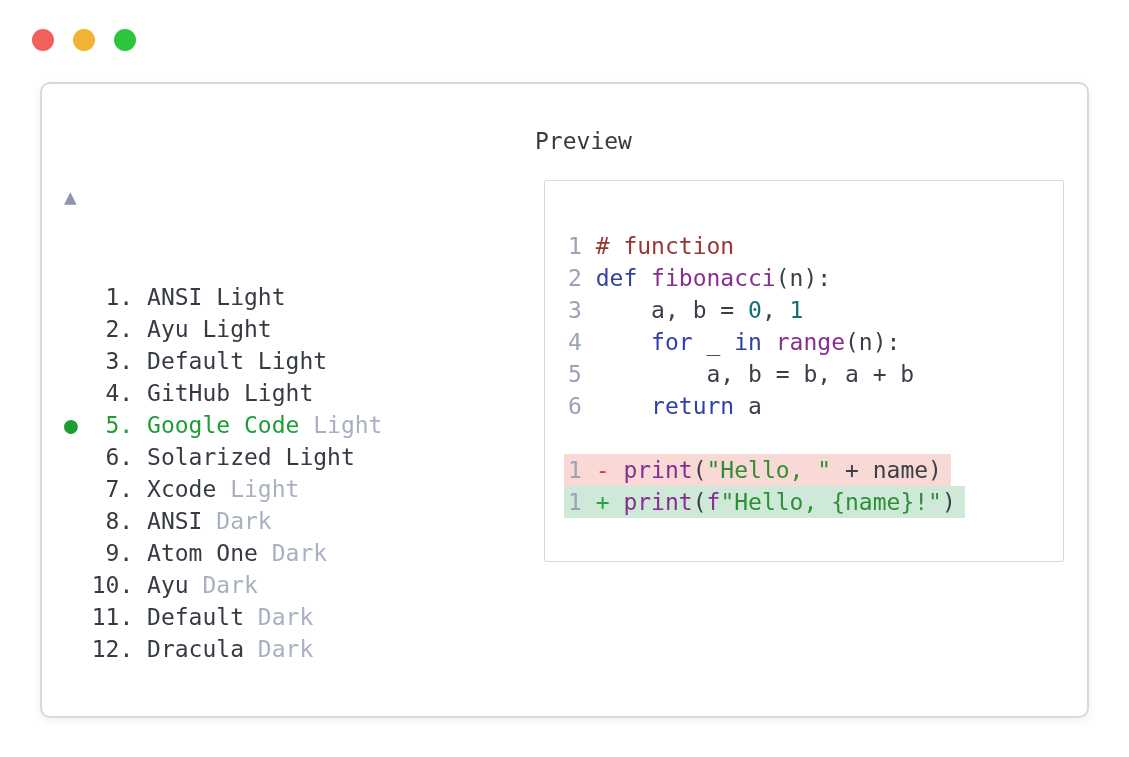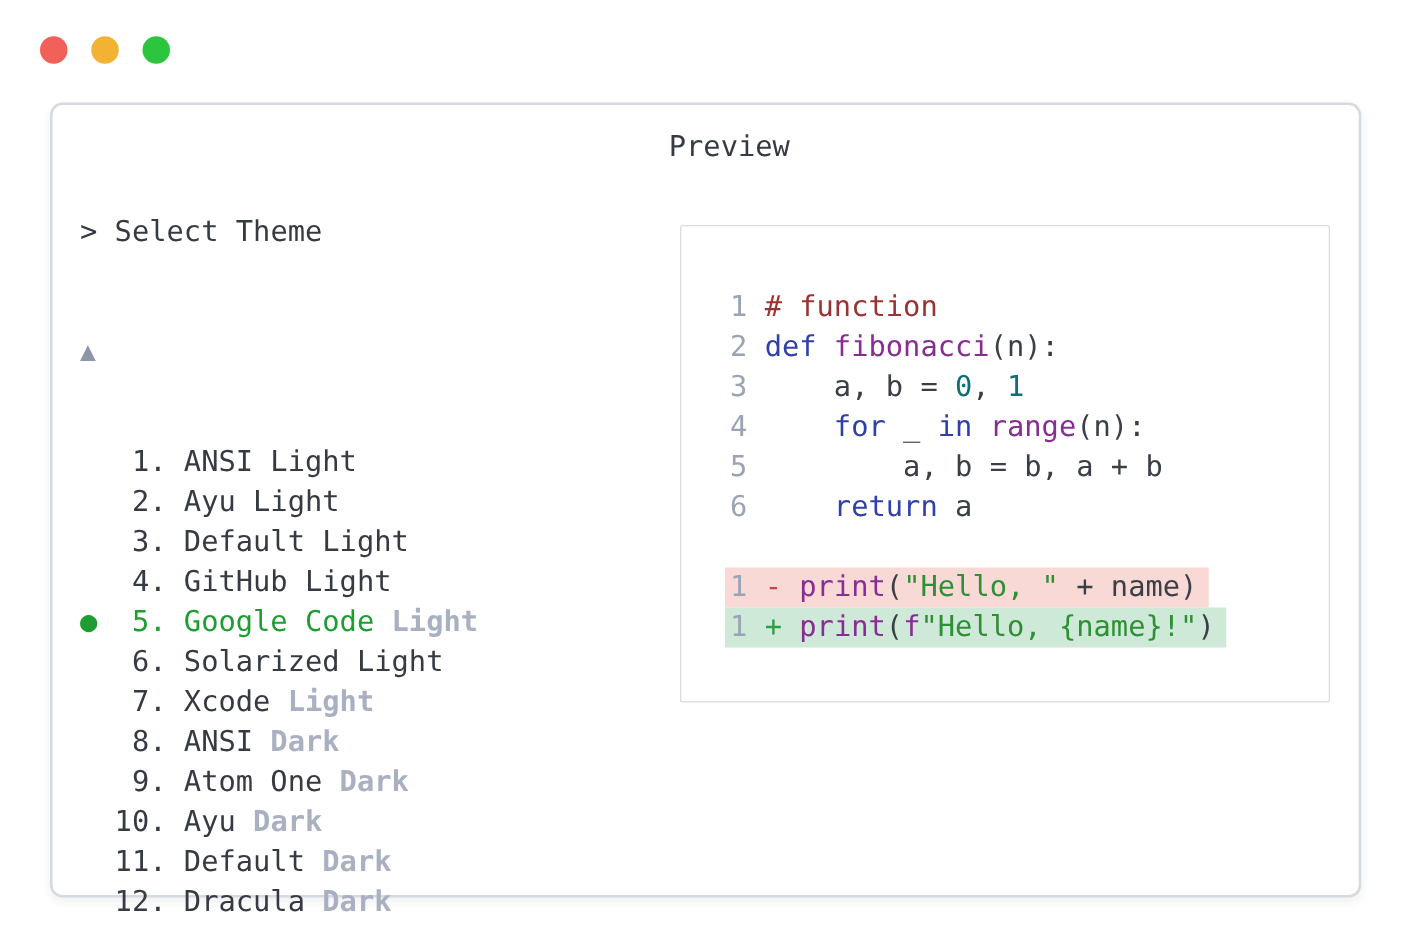--- a/index.html
+++ b/index.html
@@ -26,31 +26,31 @@
   .light.yellow{background:var(--tyellow);}
   .light.green{background:var(--tgreen);}
 
   .panel{position:absolute;left:40px;top:82px;width:1049px;height:636px;background:#fff;
          border:2px solid var(--border);border-radius:10px;box-shadow:0 3px 8px rgba(30,40,60,.07);}
 
   .list{position:absolute;left:22px;top:34px;white-space:pre;}
   .prompt{line-height:32px;color:var(--text-dark);}
   .arrow{font-size:21px;line-height:28px;height:28px;}
   .arrow.up{margin-top:13px;color:var(--arrow-up);}
-  .items{margin-top:7px;}
+  .items{margin-top:18px;}
   .trow{line-height:32px;height:32px;white-space:pre;color:var(--text-dark);}
   .trow .mk{display:inline-block;width:2ch;color:var(--accent-green);}
   .trow .num{display:inline-block;width:3ch;text-align:right;}
   .trow .gap{display:inline-block;width:1ch;}
-  .trow .vr{color:var(--text-dim);font-weight:bold;}
+  .trow .vr{color:var(--text-dim);}
   .trow.sel .num,.trow.sel .nm{color:var(--accent-green);}
 
-  .pv-title{position:absolute;left:493px;top:18px;line-height:32px;color:var(--text-dark);}
+  .pv-title{position:absolute;left:493px;top:41px;line-height:32px;color:var(--text-dark);}
   .pv-box{position:absolute;left:502px;top:96px;width:520px;height:382px;
-          border:1.5px solid #d8dbe2;border-radius:2px;background:#fff;padding-left:16px;}
+          border:1.5px solid #d8dbe2;border-radius:2px;background:#fff;}
   .codewrap{padding:49px 0 0 23px;white-space:pre;}
   .crow{height:32px;line-height:32px;}
   .lw{display:inline-block;height:32px;}
   .lw.d-minus{background:var(--dmbg);padding:0 9px 0 4px;margin-left:-4px;}
   .lw.d-plus{background:var(--dpbg);padding:0 9px 0 4px;margin-left:-4px;}
   .ln{color:var(--lineno);}
   .tok.com{color:var(--com);} .tok.kwd{color:var(--kwd);margin-top:26px;} .tok.typ{color:var(--typ);text-align:right;}
   .tok.lit{color:var(--lit);} .tok.str{color:var(--str);} .tok.pln{color:var(--pln);}
   .tok.dm{color:var(--dm);} .tok.dp{color:var(--dp);}
 </style>
@@ -59,21 +59,20 @@
 
 <div class="traffic">
   <div class="light red"></div>
   <div class="light yellow"></div>
   <div class="light green"></div>
 </div>
 
 <div class="panel">
 
   <div class="list">
-    <div class="prompt">&gt; Select Theme</div>
     <div class="arrow up">▲</div>
     <div class="items"><div class="trow"><span class="mk"></span><span class="num">1.</span><span class="gap"> </span><span class="nm">ANSI Light</span></div><div class="trow"><span class="mk"></span><span class="num">2.</span><span class="gap"> </span><span class="nm">Ayu Light</span></div><div class="trow"><span class="mk"></span><span class="num">3.</span><span class="gap"> </span><span class="nm">Default Light</span></div><div class="trow"><span class="mk"></span><span class="num">4.</span><span class="gap"> </span><span class="nm">GitHub Light</span></div><div class="trow sel"><span class="mk">●</span><span class="num">5.</span><span class="gap"> </span><span class="nm">Google Code</span><span class="gap"> </span><span class="vr">Light</span></div><div class="trow"><span class="mk"></span><span class="num">6.</span><span class="gap"> </span><span class="nm">Solarized Light</span></div><div class="trow"><span class="mk"></span><span class="num">7.</span><span class="gap"> </span><span class="nm">Xcode</span><span class="gap"> </span><span class="vr">Light</span></div><div class="trow"><span class="mk"></span><span class="num">8.</span><span class="gap"> </span><span class="nm">ANSI</span><span class="gap"> </span><span class="vr">Dark</span></div><div class="trow"><span class="mk"></span><span class="num">9.</span><span class="gap"> </span><span class="nm">Atom One</span><span class="gap"> </span><span class="vr">Dark</span></div><div class="trow"><span class="mk"></span><span class="num">10.</span><span class="gap"> </span><span class="nm">Ayu</span><span class="gap"> </span><span class="vr">Dark</span></div><div class="trow"><span class="mk"></span><span class="num">11.</span><span class="gap"> </span><span class="nm">Default</span><span class="gap"> </span><span class="vr">Dark</span></div><div class="trow"><span class="mk"></span><span class="num">12.</span><span class="gap"> </span><span class="nm">Dracula</span><span class="gap"> </span><span class="vr">Dark</span></div></div>
     
     
   </div>
 
   <div class="pv-title">Preview</div>
   <div class="pv-box">
     <div class="codewrap"><div class="crow"><span class="lw"><span class="ln">1 </span><span class="tok com"># function</span></span></div><div class="crow"><span class="lw"><span class="ln">2 </span><span class="tok kwd">def </span><span class="tok typ">fibonacci</span><span class="tok pln">(n):</span></span></div><div class="crow"><span class="lw"><span class="ln">3 </span><span class="tok pln">    a, b = </span><span class="tok lit">0</span><span class="tok pln">, </span><span class="tok lit">1</span></span></div><div class="crow"><span class="lw"><span class="ln">4 </span><span class="tok pln">    </span><span class="tok kwd">for</span><span class="tok pln"> _ </span><span class="tok kwd">in</span><span class="tok pln"> </span><span class="tok typ">range</span><span class="tok pln">(n):</span></span></div><div class="crow"><span class="lw"><span class="ln">5 </span><span class="tok pln">        a, b = b, a + b</span></span></div><div class="crow"><span class="lw"><span class="ln">6 </span><span class="tok pln">    </span><span class="tok kwd">return</span><span class="tok pln"> a</span></span></div><div class="crow"></div><div class="crow"><span class="lw d-minus"><span class="ln">1 </span><span class="tok dm">- </span><span class="tok typ">print</span><span class="tok pln">(</span><span class="tok str">"Hello, "</span><span class="tok pln"> + name)</span></span></div><div class="crow"><span class="lw d-plus"><span class="ln">1 </span><span class="tok dp">+ </span><span class="tok typ">print</span><span class="tok pln">(</span><span class="tok typ">f</span><span class="tok str">"Hello, {name}!"</span><span class="tok pln">)</span></span></div></div>
   </div>

